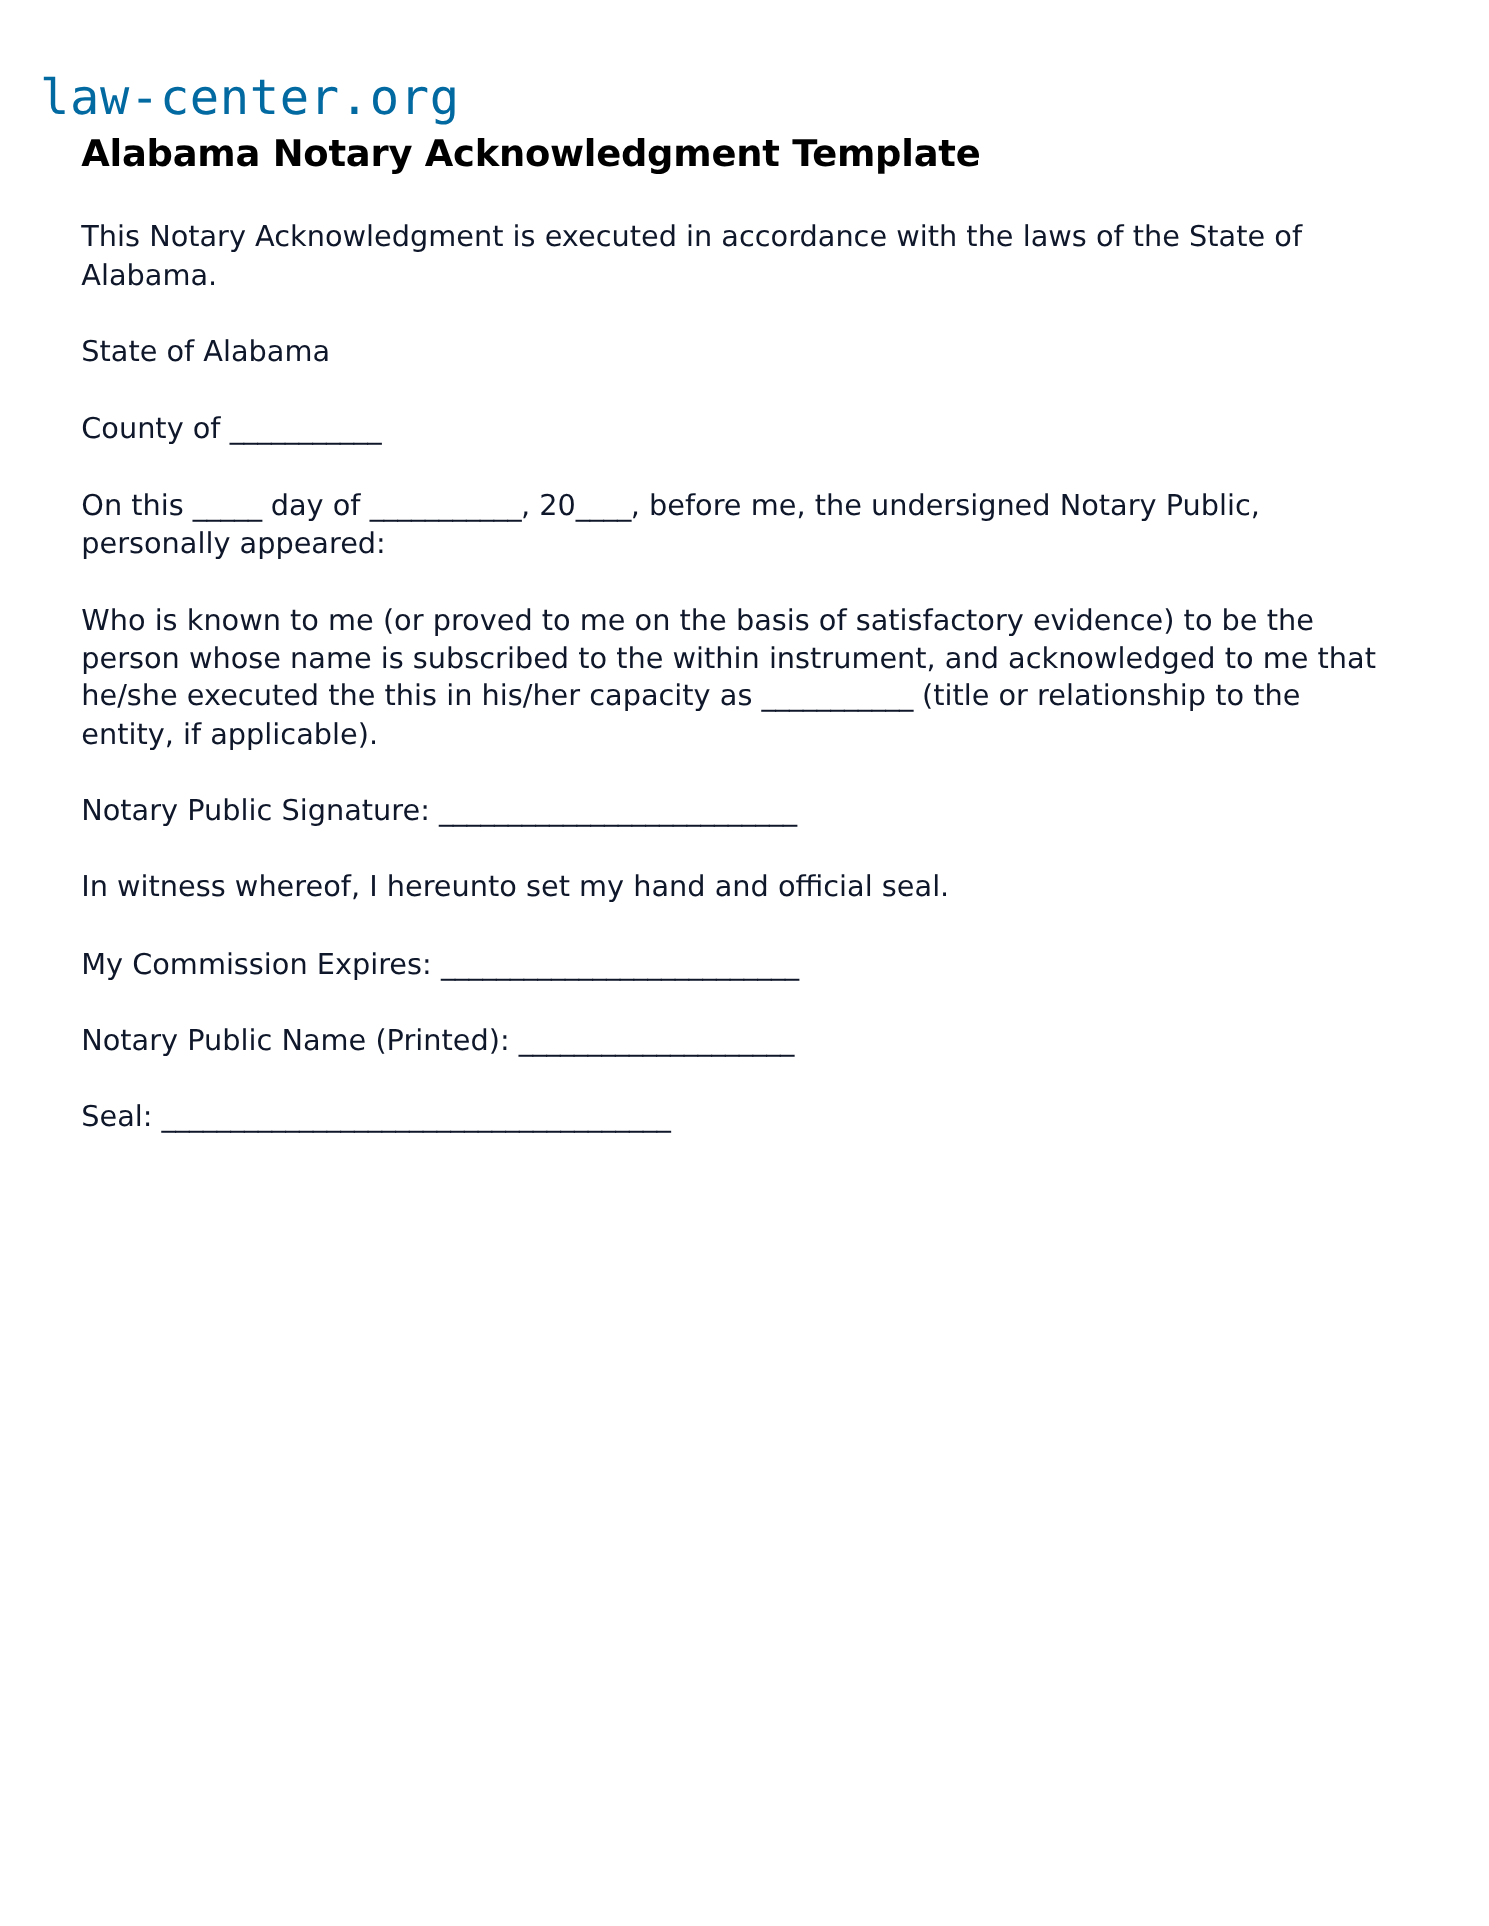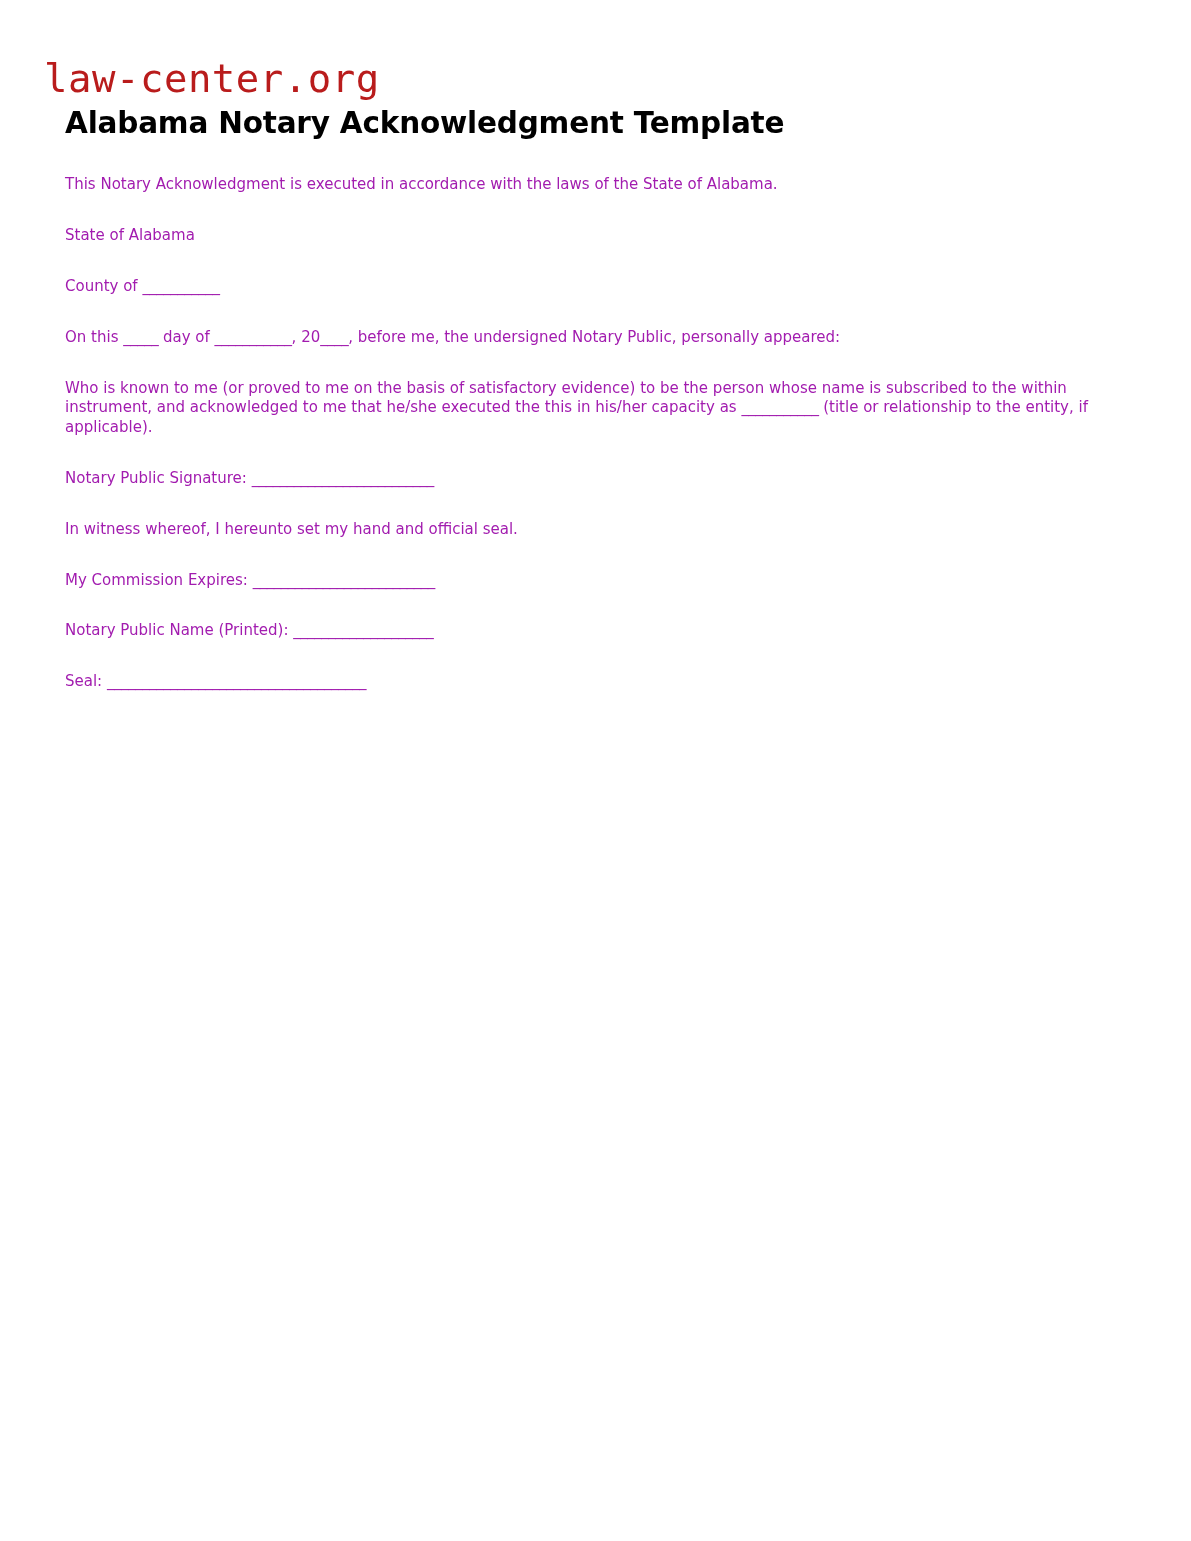--- a/index.html
+++ b/index.html
@@ -17,47 +17,47 @@
   .page {
     position: relative;
     width: 1191px;
     min-height: 1541px;
     box-sizing: border-box;
     background: #ffffff;
     padding: 0;
   }
   .site-logo {
     position: absolute;
-    left: 44px;
+    left: 32px;
     top: 33px;
     font-family: "DejaVu Sans Mono", "Liberation Mono", monospace;
     font-size: 39px;
     line-height: 1.0;
     letter-spacing: 0.5px;
-    color: #b91c1c;
+    color: #0369a1;
     white-space: nowrap;
   }
   .content {
     padding: 80px 78px 0 65px;
     margin-top: 26px;
   }
   .doc-title {
     font-family: "DejaVu Sans", "Liberation Sans", sans-serif;
     font-size: 29.5px;
     font-weight: bold;
     line-height: 1.2;
     color: #000000;
     margin: 0 0 34px 0;
     letter-spacing: -0.2px;
   }
   p.body-text {
-    font-size: 15px;
+    font-size: 23px;
     line-height: 1.32;
     margin: 0 0 31px 0;
-    color: #a21caf;
+    color: #0f172a;
     max-width: 1050px;
   }
   p.body-text:last-child {
     margin-bottom: 0;
   }
   .blank {
     white-space: pre;
     letter-spacing: -0.5px;
     text-align: right;
   }

